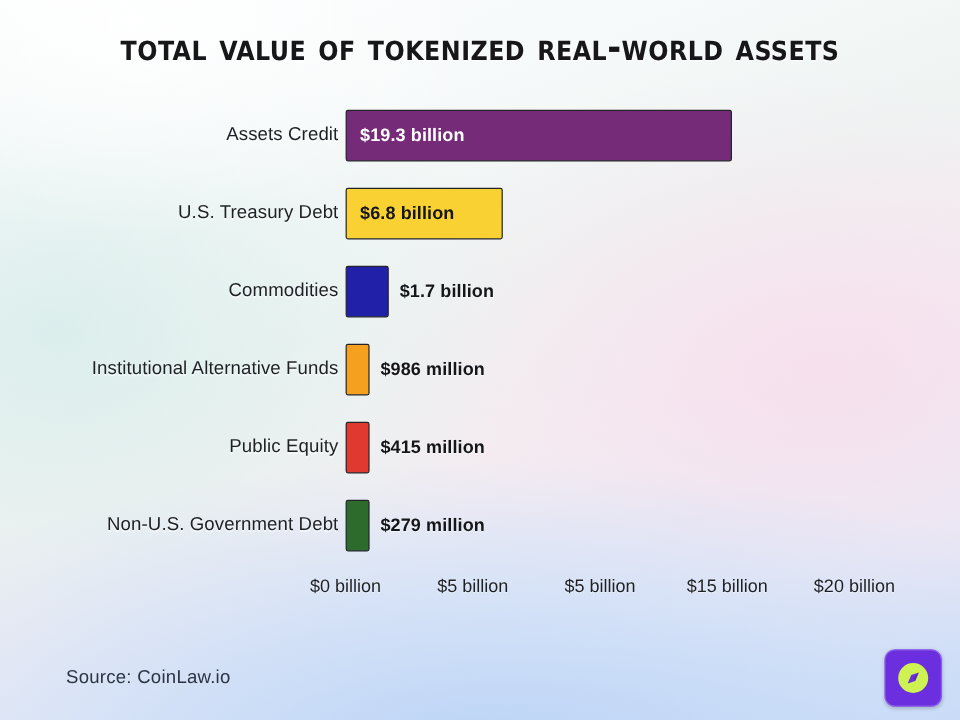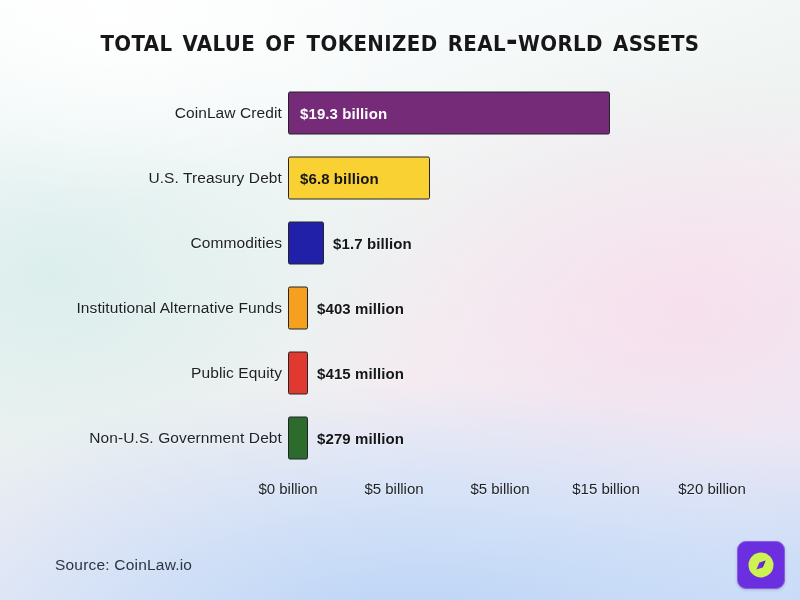--- a/index.html
+++ b/index.html
@@ -92,40 +92,40 @@
   <div class="bg-l1"></div>
   <div class="bg-l2"></div>
   <div class="bg-l3"></div>
   <div class="bg-l4"></div>
   <div class="bg-l5"></div>
 
   <div class="title">Total Value of Tokenized Real-World Assets</div>
 
   <div class="plot" id="plot">
       <div class="row" style="top: 0px;">
-        <div class="cat-label">CoinLaw Credit</div>
+        <div class="cat-label">Assets Credit</div>
         <div class="bar" style="width: 322.24px; height: 43px; background: rgb(117, 43, 120);">
           <span class="bar-inside">$19.3 billion</span>
         </div>
       </div>
       <div class="row" style="top: 65px;">
         <div class="cat-label">U.S. Treasury Debt</div>
-        <div class="bar" style="width: 142px; height: 43px; background: rgb(249, 209, 50);">
+        <div class="bar" style="width: 131px; height: 43px; background: rgb(249, 209, 50);">
           <span class="bar-inside dark">$6.8 billion</span>
         </div>
       </div>
       <div class="row" style="top: 130px;">
         <div class="cat-label">Commodities</div>
         <div class="bar" style="width: 36.04px; height: 43px; background: rgb(32, 32, 168);"></div>
         <div class="val-out" style="left: 333.04px;">$1.7 billion</div>
       </div>
       <div class="row" style="top: 195px;">
         <div class="cat-label">Institutional Alternative Funds</div>
         <div class="bar" style="width: 20px; height: 43px; background: rgb(245, 160, 30);"></div>
-        <div class="val-out" style="left: 317px;">$403 million</div>
+        <div class="val-out" style="left: 317px;">$986 million</div>
       </div>
       <div class="row" style="top: 260px;">
         <div class="cat-label">Public Equity</div>
         <div class="bar" style="width: 20px; height: 43px; background: rgb(224, 58, 48);"></div>
         <div class="val-out" style="left: 317px;">$415 million</div>
       </div>
       <div class="row" style="top: 325px;">
         <div class="cat-label">Non-U.S. Government Debt</div>
         <div class="bar" style="width: 20px; height: 43px; background: rgb(45, 107, 45);"></div>
         <div class="val-out" style="left: 317px;">$279 million</div>

